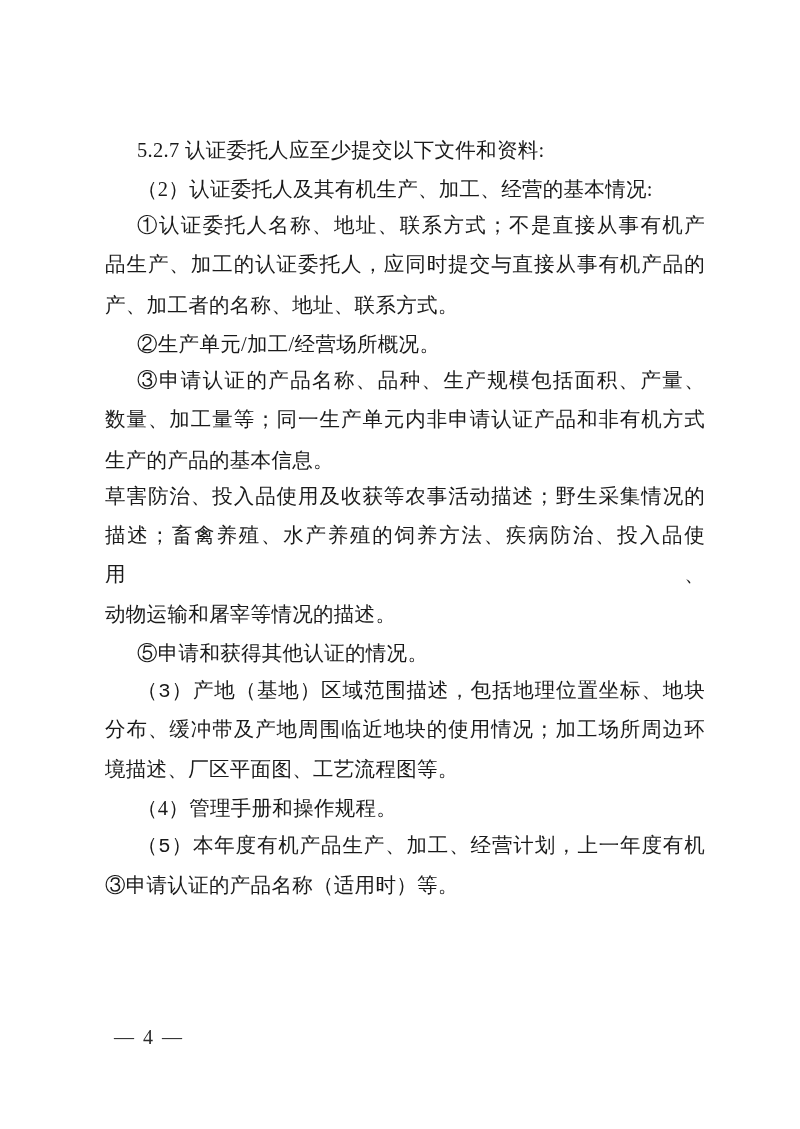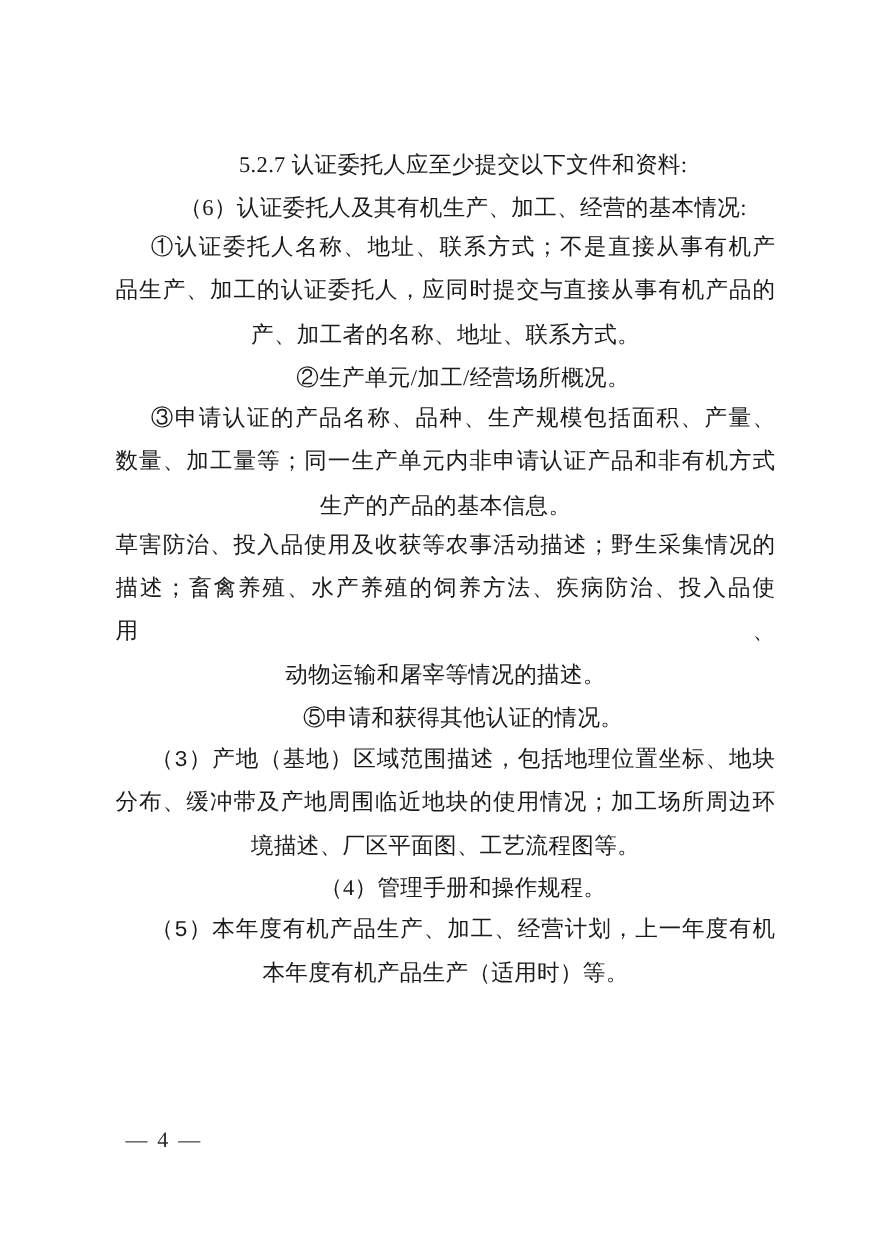--- a/index.html
+++ b/index.html
@@ -19,21 +19,21 @@
   .content {
     position: absolute;
     left: 105px;
     top: 131px;
     width: 600px;
     font-size: 20.5px;
     line-height: 38.7px;
     letter-spacing: 0.3px;
   }
   .line {
-    text-align: center;
+    text-align: left;
   }
   .line.first {
     text-indent: 32px;
   }
   .line.just {
     text-align: justify;
     text-align-last: justify;
     font-family: Liberation Mono, monospace;
   }
   .footer {
@@ -51,21 +51,21 @@
 
 <div class="page">
   <div class="content">
 
     <div>
       <div class="line first">5.2.7 认证委托人应至少提交以下文件和资料:</div>
     </div>
 
 
     <div>
-      <div class="line first">（6）认证委托人及其有机生产、加工、经营的基本情况:</div>
+      <div class="line first">（2）认证委托人及其有机生产、加工、经营的基本情况:</div>
     </div>
 
     <div>
       <div class="line first just">①认证委托人名称、地址、联系方式；不是直接从事有机产</div>
       <div class="line just">品生产、加工的认证委托人，应同时提交与直接从事有机产品的</div>
       <div class="line">产、加工者的名称、地址、联系方式。</div>
     </div>
 
     <div>
       <div class="line first">②生产单元/加工/经营场所概况。</div>
@@ -92,19 +92,19 @@
       <div class="line just">分布、缓冲带及产地周围临近地块的使用情况；加工场所周边环</div>
       <div class="line">境描述、厂区平面图、工艺流程图等。</div>
     </div>
 
     <div>
       <div class="line first">（4）管理手册和操作规程。</div>
     </div>
 
     <div>
       <div class="line first just">（5）本年度有机产品生产、加工、经营计划，上一年度有机</div>
-      <div class="line">本年度有机产品生产（适用时）等。</div>
+      <div class="line">③申请认证的产品名称（适用时）等。</div>
     </div>
 
   </div>
 
   <div class="footer">— 4 —</div>
 </div>
 
 </body></html>

